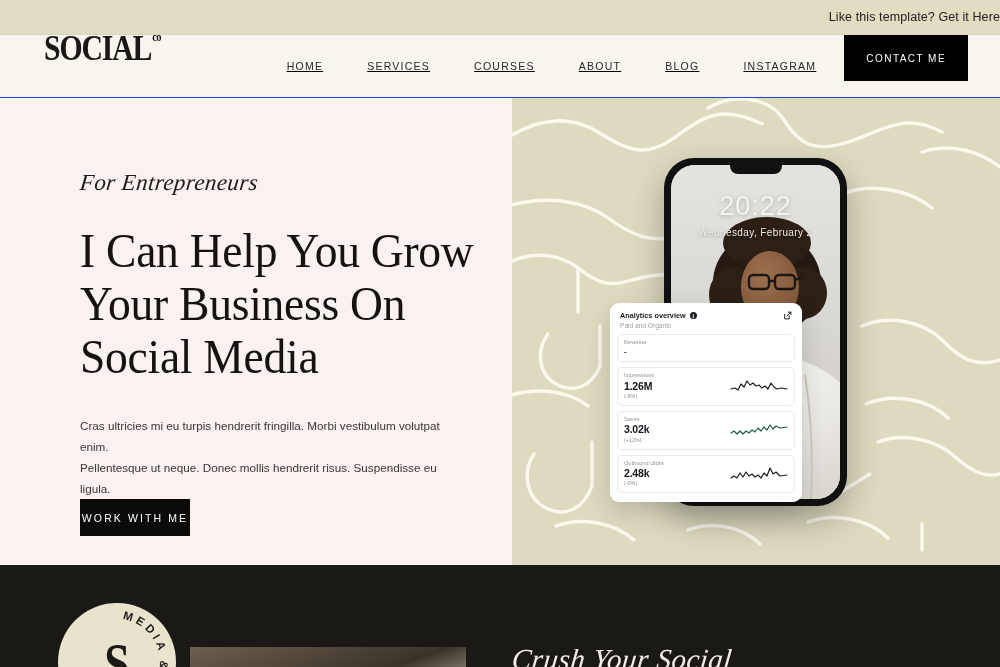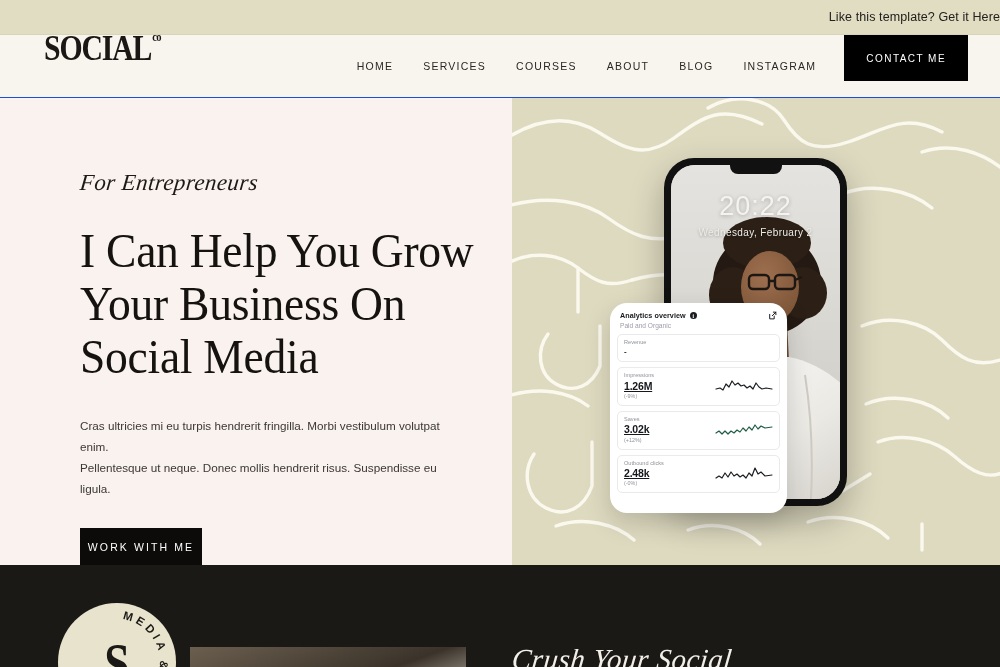--- a/index.html
+++ b/index.html
@@ -35,22 +35,23 @@
     color:#1a1714; line-height:1;
     display:flex; align-items:flex-start;
     transform:scaleY(1.18) scaleX(0.96);
     transform-origin:left center;
   }
   .logo .sup {
     font-size:11px; letter-spacing:-0.5px;
     margin-left:1px; margin-top:1px; font-weight:700;
   }
   .nav {
-    margin-left:auto; display:flex; align-items:center; gap:30px;
+    margin-left:auto; display:flex; align-items:center; gap:44px;
     padding-right:28px;
+    text-decoration:underline;
   }
   .nav-item {
     font-size:10.5px; letter-spacing:1.25px; color:#2a2623;
     text-decoration:none; white-space:nowrap; cursor:pointer;
   }
   .contact-btn {
     background:#000; color:#fff; border:none;
     font-size:10px; letter-spacing:1.45px;
     padding:0 22px; height:46px; min-width:104px;
     cursor:pointer; font-family:"Liberation Sans", sans-serif;
@@ -72,27 +73,27 @@
   .headline {
     font-family:"Liberation Serif", serif;
     font-weight:400; font-size:49px; line-height:53px;
     color:#15120f; letter-spacing:-0.3px;
     transform:scaleX(0.93); transform-origin:left top;
     margin-bottom:32px;
   }
   .headline .ln { display:block; white-space:nowrap; }
   .body-copy {
     font-size:11.7px; line-height:21px; color:#3c3833;
-    max-width:368px; margin-bottom:29px;
+    max-width:368px; 
   }
   .body-copy .ln { display:block; }
   .cta-btn {
     background:#0d0b0a; color:#fff; border:none;
     font-size:10.5px; letter-spacing:2.1px;
-    width:122px; height:37px; cursor:pointer;
+    width:110px; height:37px; cursor:pointer;
     font-family:"Liberation Sans", sans-serif;
   }
 
   
   .hero-right {
     width:488px; background:#dedac0;
     position:relative; overflow:hidden;
   }
   .squiggles { position:absolute; inset:0; }
 
@@ -126,22 +127,22 @@
     text-align:center; color:#eeece7;
     font-size:10px; letter-spacing:.4px; z-index:5;
     text-shadow:0 1px 3px rgba(0,0,0,.3);
   }
   
   .photo { position:absolute; inset:0; z-index:2; }
 
   
   .analytics {
     position:absolute; left:98px; top:205px;
-    width:177px; background:#fff;
-    border-radius:17px; padding:8px 7px 20px;
+    width:192px; background:#fff;
+    border-radius:9px; padding:8px 7px 9px;
     box-shadow:0 10px 26px rgba(0,0,0,.17);
     z-index:9;
   }
   .an-head { display:flex; align-items:center; padding:0 3px; }
   .an-title { font-size:7.2px; font-weight:700; color:#16181d; letter-spacing:.05px; }
   .info-ico {
     width:7.5px; height:7.5px; border-radius:50%;
     background:#1b1d22; margin-left:4px;
     display:flex; align-items:center; justify-content:center;
     color:#fff; font-size:5.5px; font-weight:700;
@@ -150,21 +151,21 @@
   .ext-ico { margin-left:auto; width:9px; height:9px; }
   .an-sub { font-size:6.6px; color:#9a9ea6; padding:2px 3px 0; }
 
   .metric {
     border:1px solid #e9eaec; border-radius:5px;
     margin-top:5px; padding:4px 6px 5px;
     display:flex; align-items:center; min-height:25px;
   }
   .m-left { flex:1; }
   .m-label { font-size:5.6px; color:#8e9299; line-height:1.35; }
-  .m-value { font-size:10.5px; font-weight:700; color:#15171c; line-height:1.25; letter-spacing:-.2px;text-decoration:underline; }
+  .m-value { font-size:10.5px; font-weight:700; color:#15171c; line-height:1.25; letter-spacing:-.2px; }
   .m-dash { font-size:8px; font-weight:700; color:#15171c; line-height:1.2; }
   .m-delta { font-size:5.4px; color:#8e9299; line-height:1.3; }
   .spark { width:58px; height:19px; }
 
   
   .dark {
     position:absolute; left:0; bottom:0;
     width:1000px; height:102px; background:#1b1916;
     overflow:hidden;
   }

